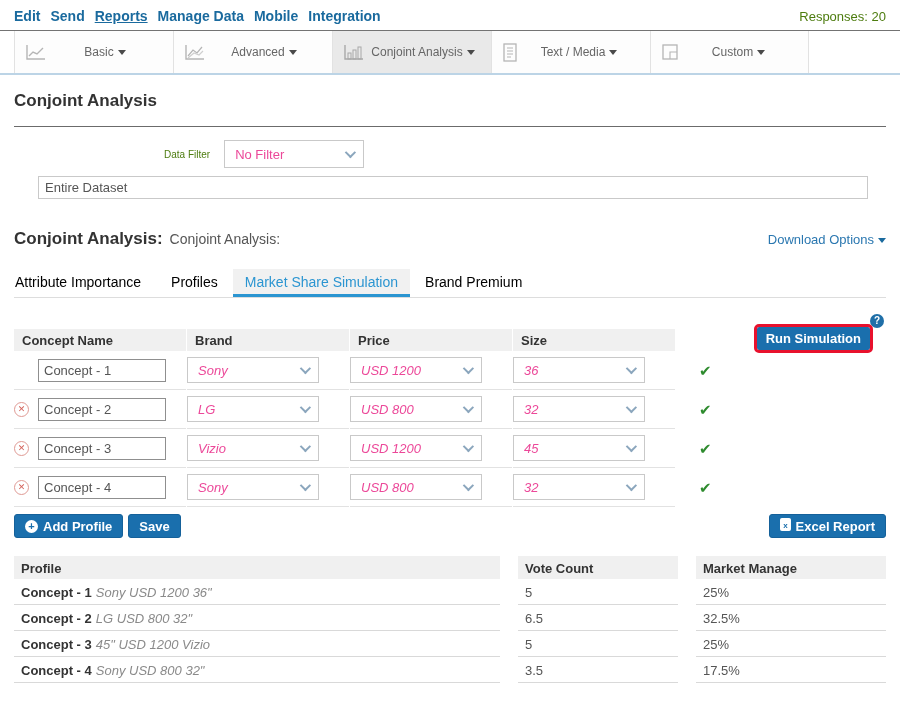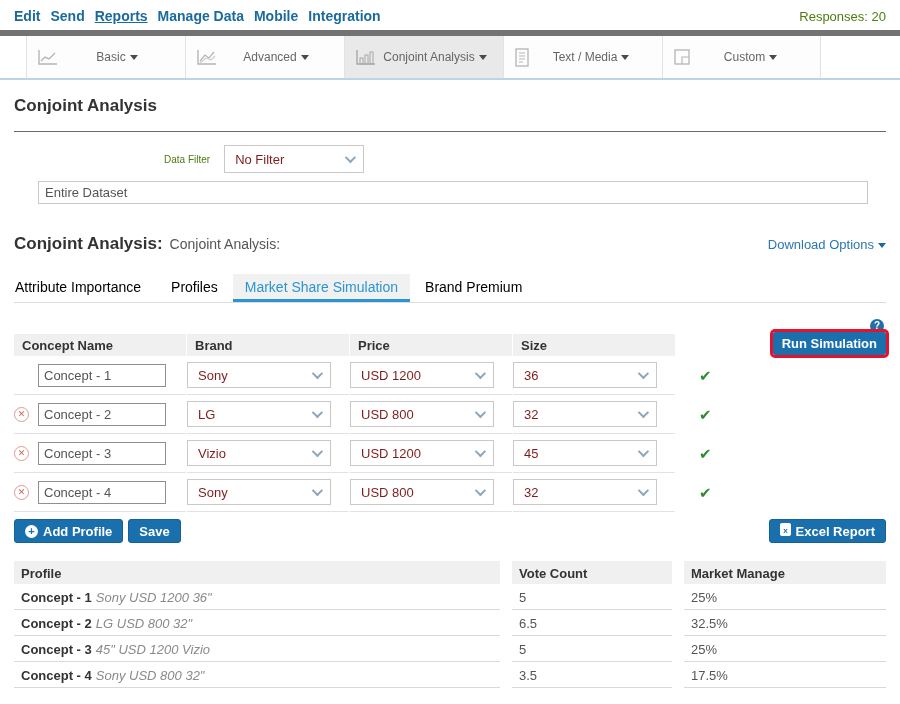--- a/index.html
+++ b/index.html
@@ -6,40 +6,40 @@
   html,body { width:900px; height:704px; overflow:hidden; background:#fff;
     font-family:"Liberation Sans","DejaVu Sans",sans-serif; color:#333; }
 
   
   .topnav { display:flex; align-items:center; gap:10px; padding:8px 14px 6px; }
   .topnav a { font-size:14px; font-weight:bold; color:#1a6a9e; text-decoration:none; cursor:pointer; }
   .topnav a.active { text-decoration:underline; }
   .responses { margin-left:auto; font-size:13px; font-weight:normal; color:#4d7c0f; }
 
   
-  .toolbar { border-top:6px solid #737373; border-bottom:2px solid #bcd4e6;padding-left:12px; }
+  .toolbar { border-top:1px solid #737373; border-bottom:2px solid #bcd4e6; }
   .toolbar-inner { display:flex; margin-left:14px; }
   .tool-cell { width:159px; height:42px; display:flex; align-items:center; padding:0 10px;
     border-left:1px solid #e2e2e2; background:#fdfdfd; cursor:pointer; }
   .tool-cell:last-child { border-right:1px solid #e2e2e2; }
   .tool-cell.active { background:#e9e9e9; }
   .tool-cell .lbl { flex:1; text-align:center; font-size:12px; color:#666; }
   .caret { display:inline-block; width:0; height:0; border-left:4px solid transparent;
     border-right:4px solid transparent; border-top:5px solid #4a4a4a; margin-left:4px; vertical-align:middle; }
   .tool-icon svg { display:block; }
 
   
   .page-title { font-size:17px; font-weight:bold; color:#333; margin:16px 14px 0; }
   .rule { border:none; border-top:1px solid #6b6b6b; margin:15px 14px 0; }
 
   .filter-row { display:flex; align-items:center; margin:13px 14px 0 164px; }
   .filter-label { font-size:10px; font-weight:normal; color:#4d7c0f; }
   .selectbox { display:flex; align-items:center; justify-content:space-between;
     border:1px solid #c9c9c9; background:#fff; height:28px; padding:0 10px; font-size:13px;
-    color:#7f1d1d; cursor:pointer; }
+    color:#ec4899; cursor:pointer; }
   .filter-select { width:140px; margin-left:14px; }
   .chev { display:inline-block; width:8px; height:8px; border-right:2px solid #8ba6bd;
     border-bottom:2px solid #8ba6bd; transform:rotate(45deg) translateY(-2px); }
 
   .dataset-input { display:block; margin:8px 14px 0 38px; width:830px; height:23px;
     border:1px solid #c9c9c9; padding:0 6px; font-size:13px; color:#555;
     font-family:"Liberation Sans",sans-serif; }
 
   .section-row { display:flex; align-items:baseline; margin:30px 14px 0; }
   .section-title { font-size:17px; font-weight:bold; color:#333; }
@@ -63,38 +63,38 @@
   .hcell { background:#f0f0f0; font-size:13px; font-weight:bold; color:#333;
     padding:4px 8px; height:22px; }
   .hcell.empty { background:transparent; }
   .cell { height:39px; display:flex; align-items:center; border-bottom:1px solid #e2e2e2; }
   .cell.nb { border-bottom:none; }
   .delslot { width:24px; display:flex; align-items:center; }
   .del-icon { width:15px; height:15px; border-radius:50%; border:1px solid #e09a94;
     color:#d4645c; font-size:9px; line-height:13px; text-align:center; cursor:pointer; }
   .name-input { width:128px; height:23px; border:1px solid #8f8f8f; padding:0 5px;
     font-size:13px; color:#555; font-family:"Liberation Sans",sans-serif; }
-  .row-select { width:144px; height:26px; }
+  .row-select { width:132px; height:26px;font-style:italic; }
   .checkcell { padding-left:23px; color:#2e8b2e; font-size:15px; font-weight:bold; }
 
-  .run-btn { position:absolute; right:0; top:-2px; background:#1a6fad; color:#fff;
+  .run-btn { position:absolute; right:16px; top:-2px; background:#1a6fad; color:#fff;
     font-size:13px; font-weight:bold; padding:4px 9px; border-radius:2px;
     outline:3px solid #e8112d; border:none; cursor:pointer;
     font-family:"Liberation Sans",sans-serif; }
 
   .btn-row { display:flex; margin:7px 14px 0; gap:5px; }
   .btn-blue { display:inline-flex; align-items:center; gap:5px; background:#1a6fad; color:#fff;
     border:1px solid #15619a; border-radius:3px; padding:3px 10px; font-size:13px;
     font-weight:bold; cursor:pointer; font-family:"Liberation Sans",sans-serif; }
   .plus-circle { display:inline-block; width:13px; height:13px; border-radius:50%;
     background:#fff; color:#1a6fad; font-size:11px; font-weight:bold; line-height:13px; text-align:center; }
   .excel-btn { margin-left:auto; }
 
   
-  .res-grid { display:grid; grid-template-columns:486px 160px 1fr; column-gap:12px; margin:18px 14px 0; }
+  .res-grid { display:grid; grid-template-columns:486px 160px 1fr; column-gap:18px; margin:18px 14px 0; }
   .res-h { background:#f0f0f0; font-size:13px; font-weight:bold; color:#333; padding:5px 7px; height:23px; }
   .res-c { padding:6px 7px; border-bottom:1px solid #d9d9d9; font-size:13px; color:#555; height:26px; }
   .res-name { font-weight:bold; color:#333; }
   .res-desc { font-style:italic; color:#8a8a8a; margin-left:4px; }
 </style>
 </head>
 <body>
 
 <div class="topnav">
   <a>Edit</a>

